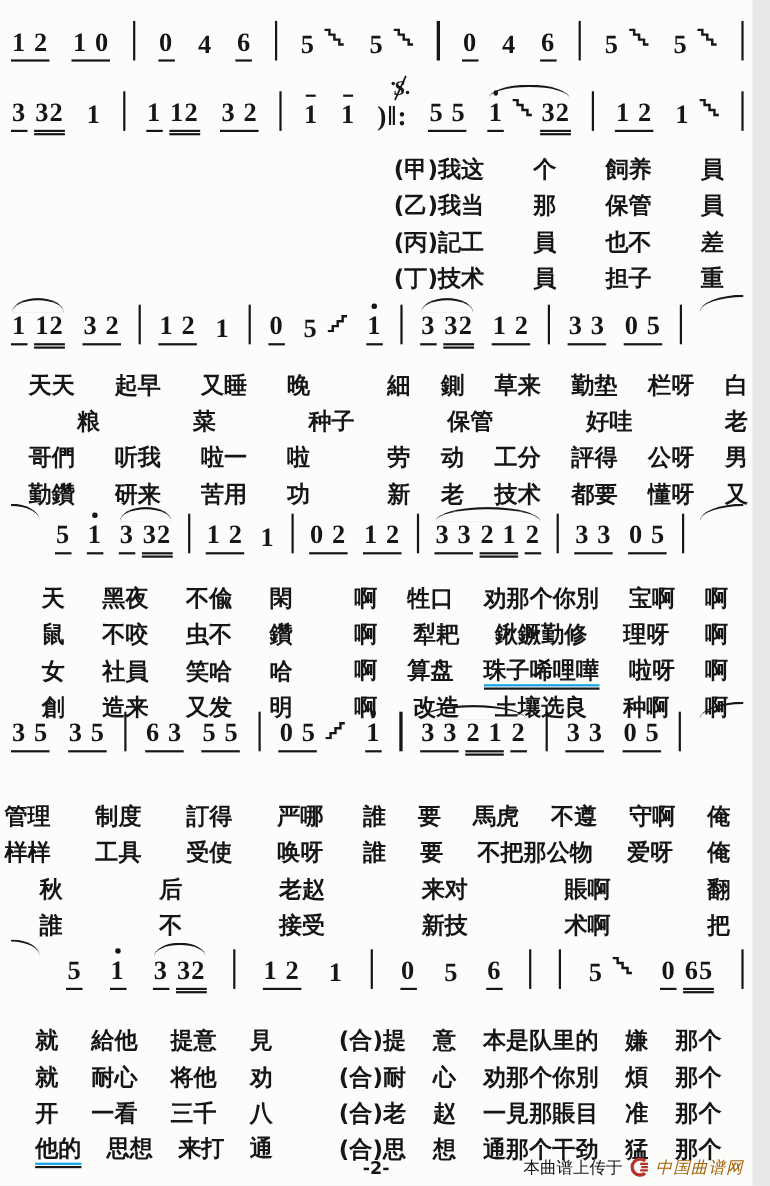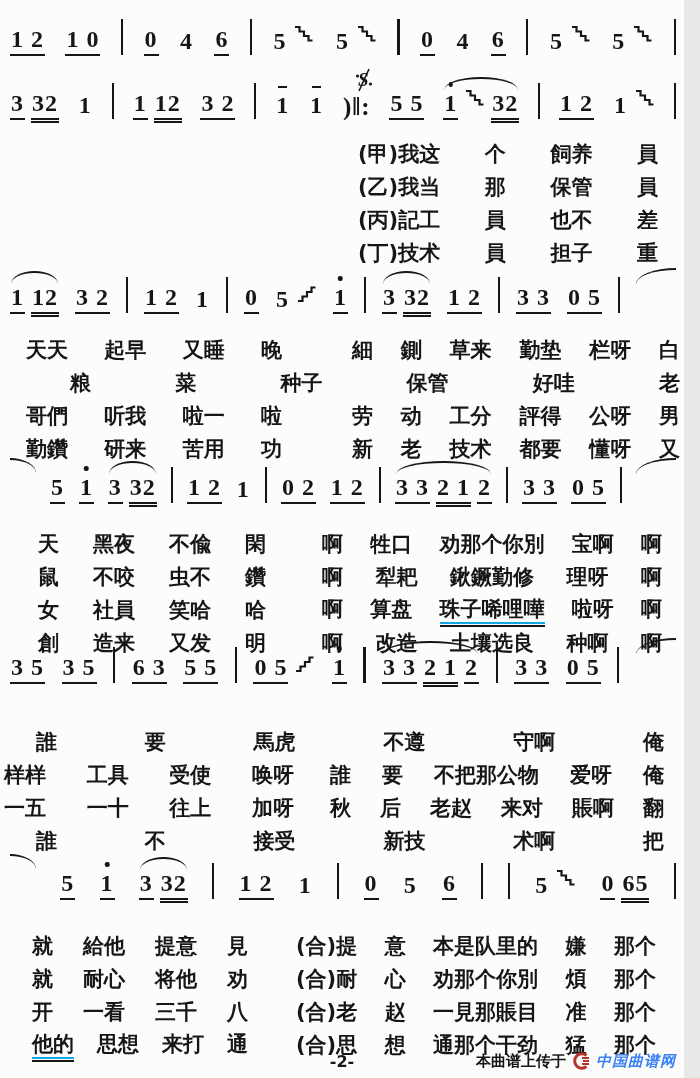--- a/index.html
+++ b/index.html
@@ -40,28 +40,28 @@
   .lu{border-bottom:2px solid #0ea5e9}
   .lu::after{content:"";position:absolute;left:0;right:0;bottom:-5px;height:2px;background:#161616}
   .lb0 .seg-right{margin-left:358px;flex:1;margin-right:26px}
   .lb1 .seg-left{margin-left:26px;width:256px}
   .lb1 .seg-right{margin-left:70px;flex:1;margin-right:4px}
   .lb2 .seg-left{margin-left:38px;width:228px}
   .lb2 .seg-right{margin-left:56px;flex:1;margin-right:22px}
   .lb3 .seg-left{margin-left:4px;width:290px}
   .lb3 .seg-right{margin-left:36px;flex:1;margin-right:20px}
   .lb4 .seg-left{margin-left:32px;width:216px}
-  .lb4 .seg-right{margin-left:48px;flex:1;margin-right:28px}
+  .lb4 .seg-right{margin-left:60px;flex:1;margin-right:28px}
 
   
   .footer-page{position:absolute;left:0;right:0;top:1052px;text-align:center;
                font-size:16px;font-weight:600}
   .footer-credit{position:absolute;right:8px;top:1051px;display:flex;align-items:center;
-                 gap:5px;font-size:15px;font-weight:700}
-  .site-name{color:#3b82f6;font-style:italic;letter-spacing:1px}
+                 gap:5px;font-size:15px;font-weight:400}
+  .site-name{color:#a16207;font-style:italic;letter-spacing:1px}
 </style>
 </head>
 <body>
 
 <div class="page">
   <div>
       <div class="mline m0">
         <span class="grp">
           <span class="nt u1"><span>1 2</span></span>
         </span>
@@ -491,20 +491,26 @@
             <span class="lc">啊</span>
             <span class="lc">改造</span>
             <span class="lc">土壤选良</span>
             <span class="lc">种啊</span>
             <span class="lc">啊</span>
           </div>
         </div>
       </div>
       <div class="lyr-block lb3">
         <div class="lyr-row">
+          <div class="seg seg-left">
+            <span class="lc">管理</span>
+            <span class="lc">制度</span>
+            <span class="lc">訂得</span>
+            <span class="lc">严哪</span>
+          </div>
           <div class="seg seg-right">
             <span class="lc">誰</span>
             <span class="lc">要</span>
             <span class="lc">馬虎</span>
             <span class="lc">不遵</span>
             <span class="lc">守啊</span>
             <span class="lc">俺</span>
           </div>
         </div>
         <div class="lyr-row">
@@ -516,26 +522,20 @@
           </div>
           <div class="seg seg-right">
             <span class="lc">誰</span>
             <span class="lc">要</span>
             <span class="lc">不把那公物</span>
             <span class="lc">爱呀</span>
             <span class="lc">俺</span>
           </div>
         </div>
         <div class="lyr-row">
-          <div class="seg seg-left">
-            <span class="lc">一五</span>
-            <span class="lc">一十</span>
-            <span class="lc">往上</span>
-            <span class="lc">加呀</span>
-          </div>
           <div class="seg seg-right">
             <span class="lc">秋</span>
             <span class="lc">后</span>
             <span class="lc">老赵</span>
             <span class="lc">来对</span>
             <span class="lc">賬啊</span>
             <span class="lc">翻</span>
           </div>
         </div>
         <div class="lyr-row">

